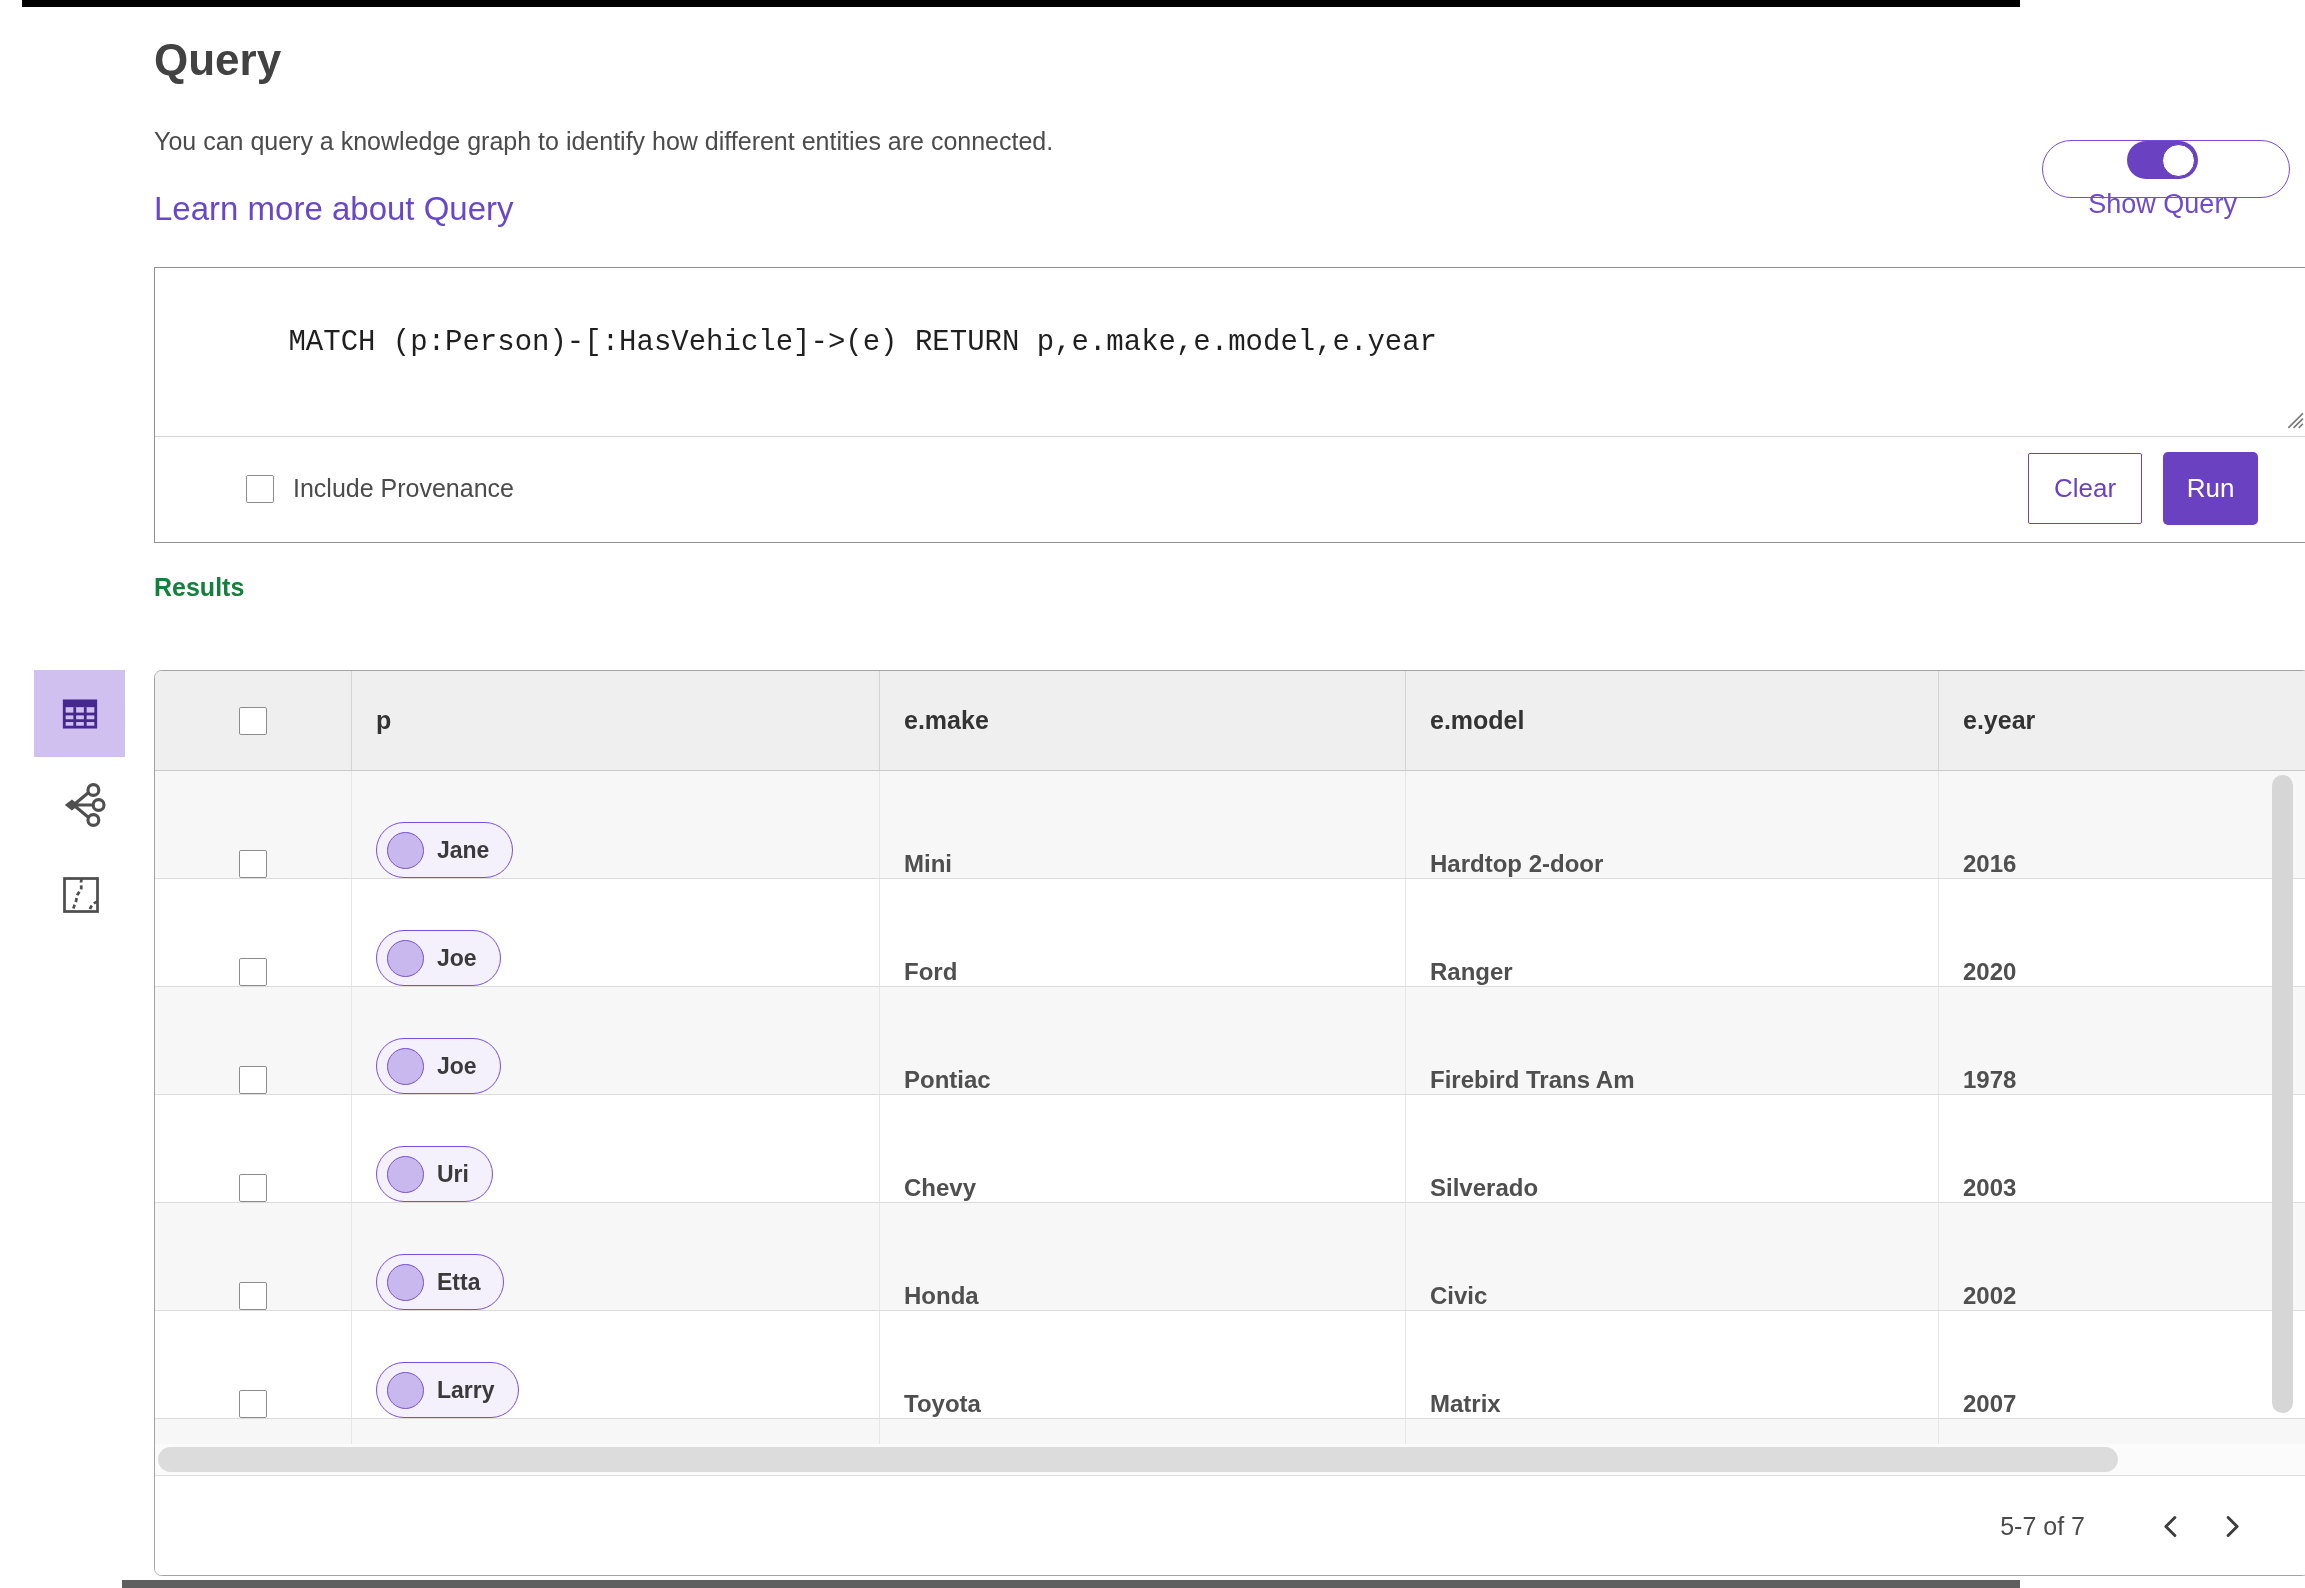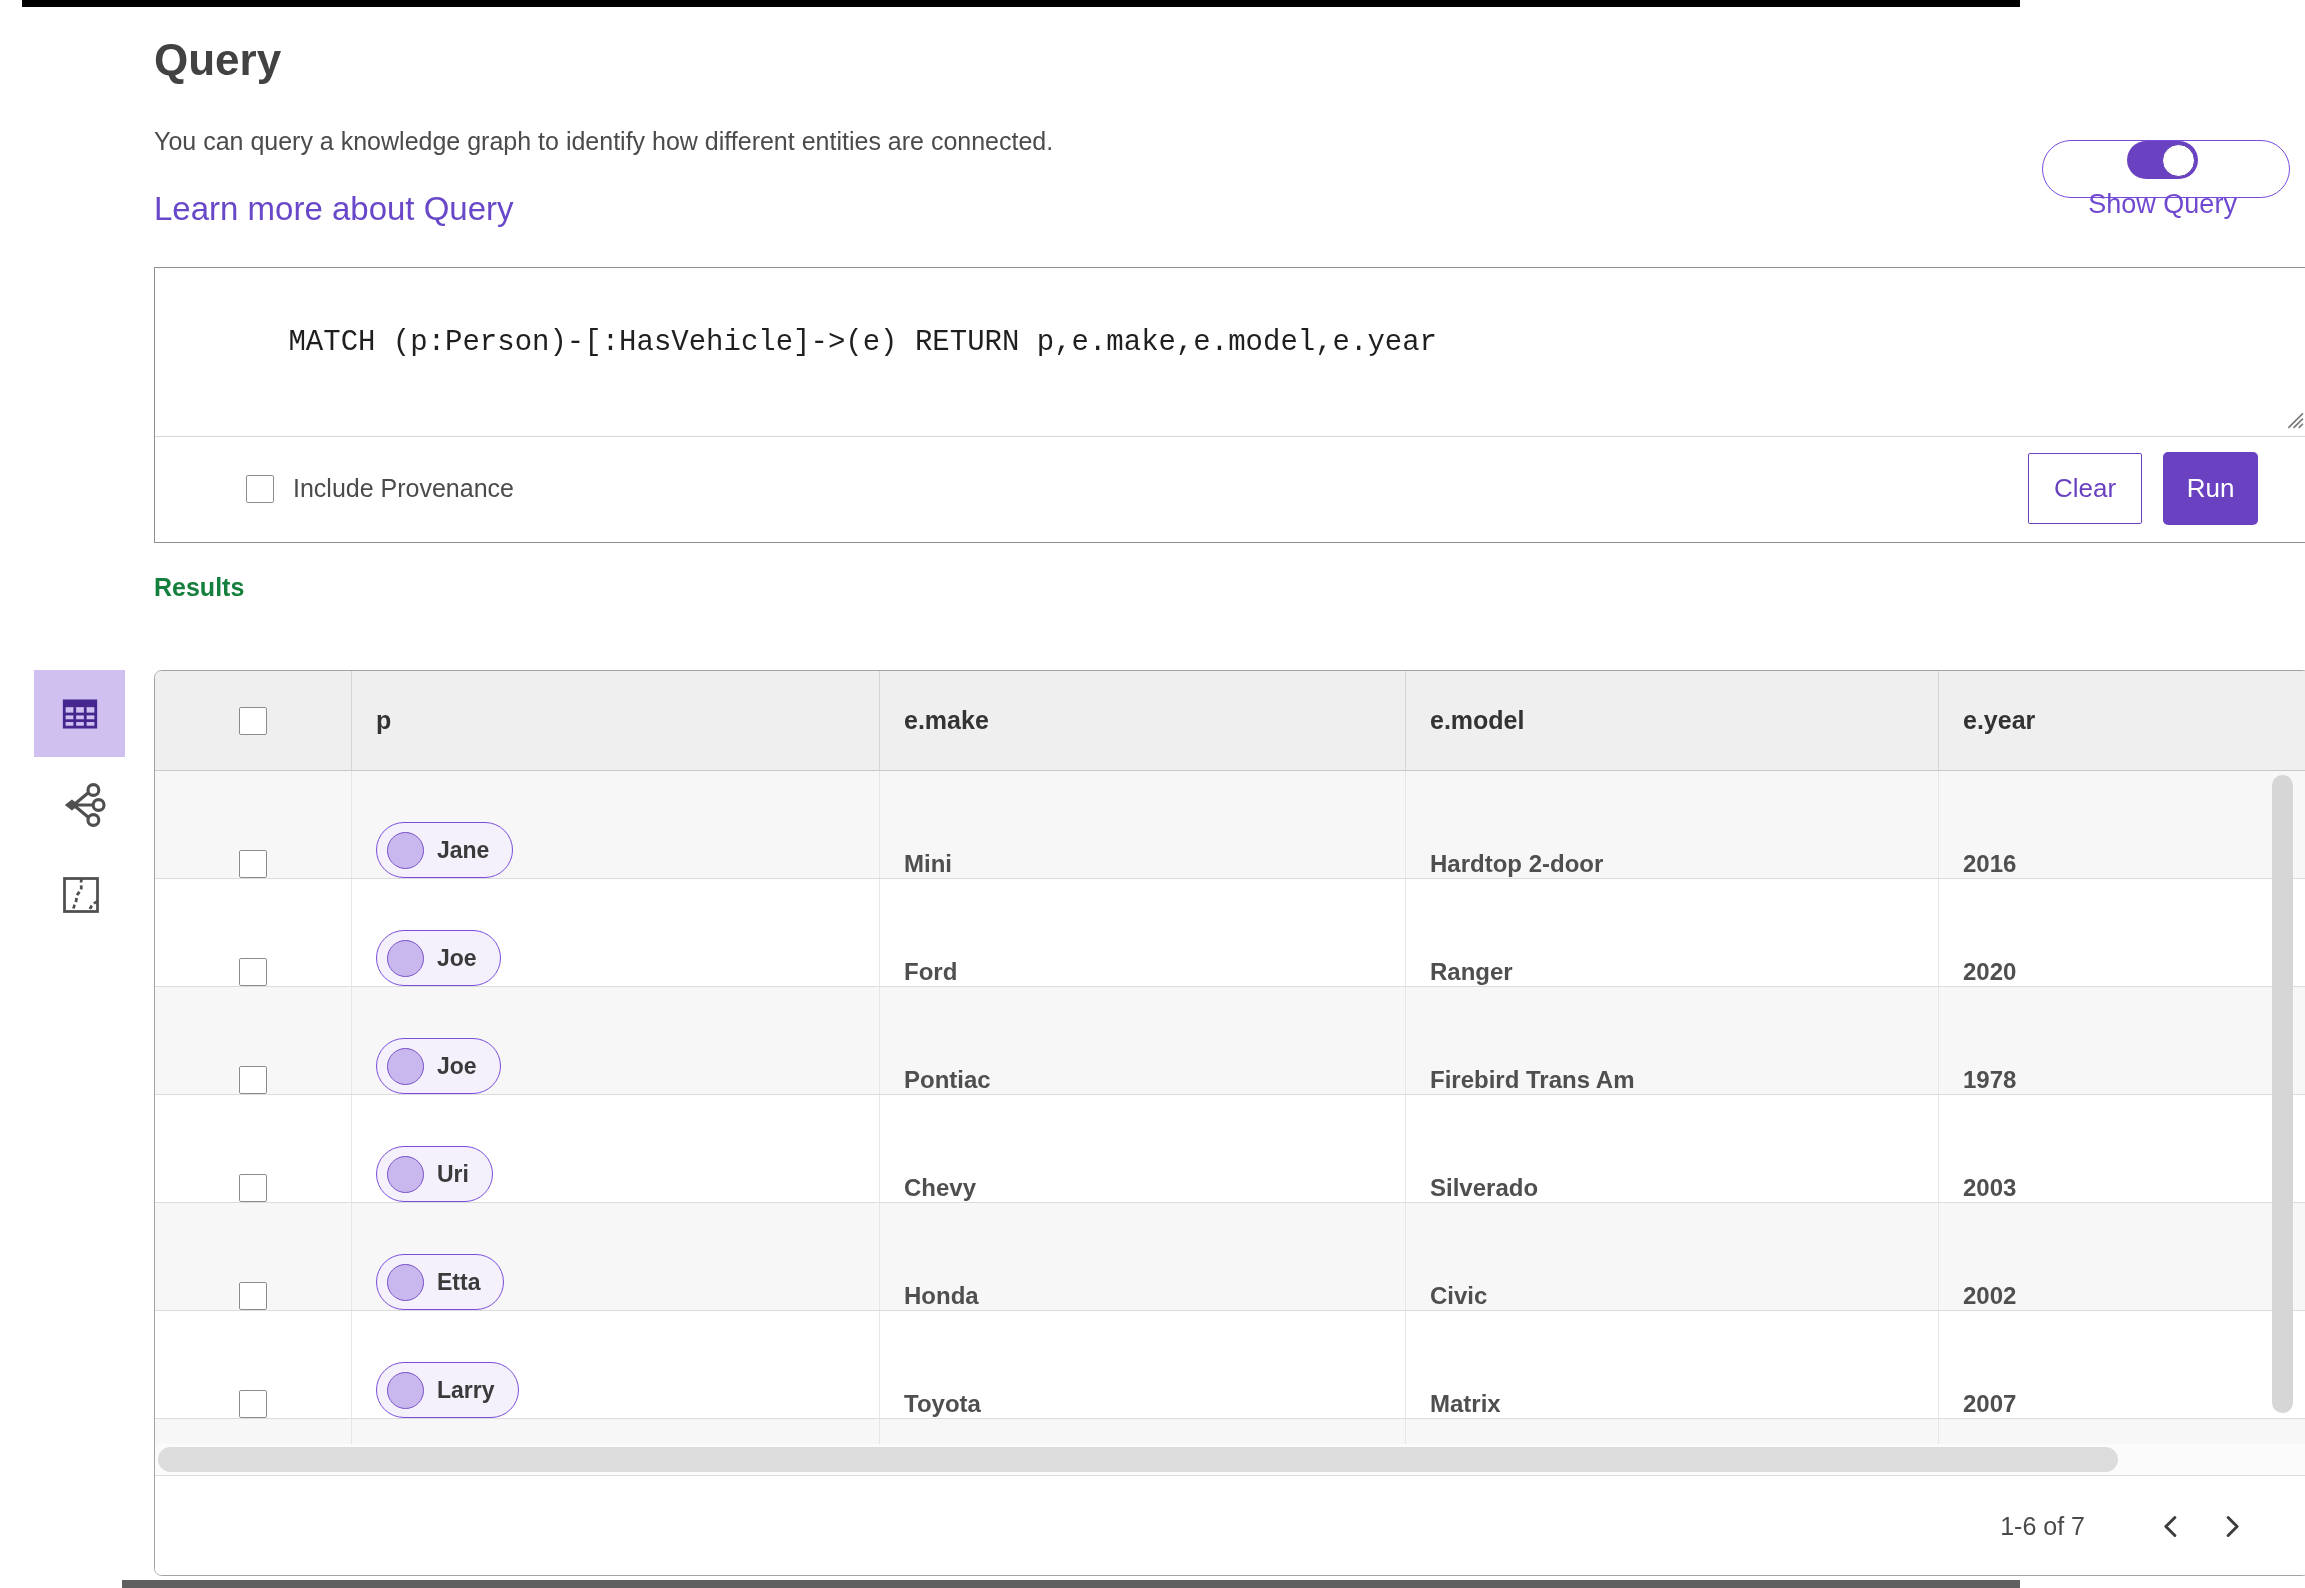--- a/index.html
+++ b/index.html
@@ -265,21 +265,21 @@
     <div class="td cell-val"></div>
     <div class="td cell-val"></div>
     <div class="td cell-val"></div>
   </div>
 <div class="vscroll"></div>
     </div>
     <div class="hscroll">
       <div class="hthumb"></div>
     </div>
     <div class="pager">
-      <span class="range">1-6 of 7</span>
+      <span class="range">5-7 of 7</span>
       <button class="pg-btn">
         <svg width="27" height="27" viewBox="0 0 24 24" fill="none" stroke="#3d3d3d" stroke-width="2.6" stroke-linecap="round" stroke-linejoin="round">
             <polyline points="15 4 7 12 15 20"></polyline>
           </svg>
       </button>
       <button class="pg-btn">
         <svg width="27" height="27" viewBox="0 0 24 24" fill="none" stroke="#3d3d3d" stroke-width="2.6" stroke-linecap="round" stroke-linejoin="round">
             <polyline points="9 4 17 12 9 20"></polyline>
           </svg>
       </button>

